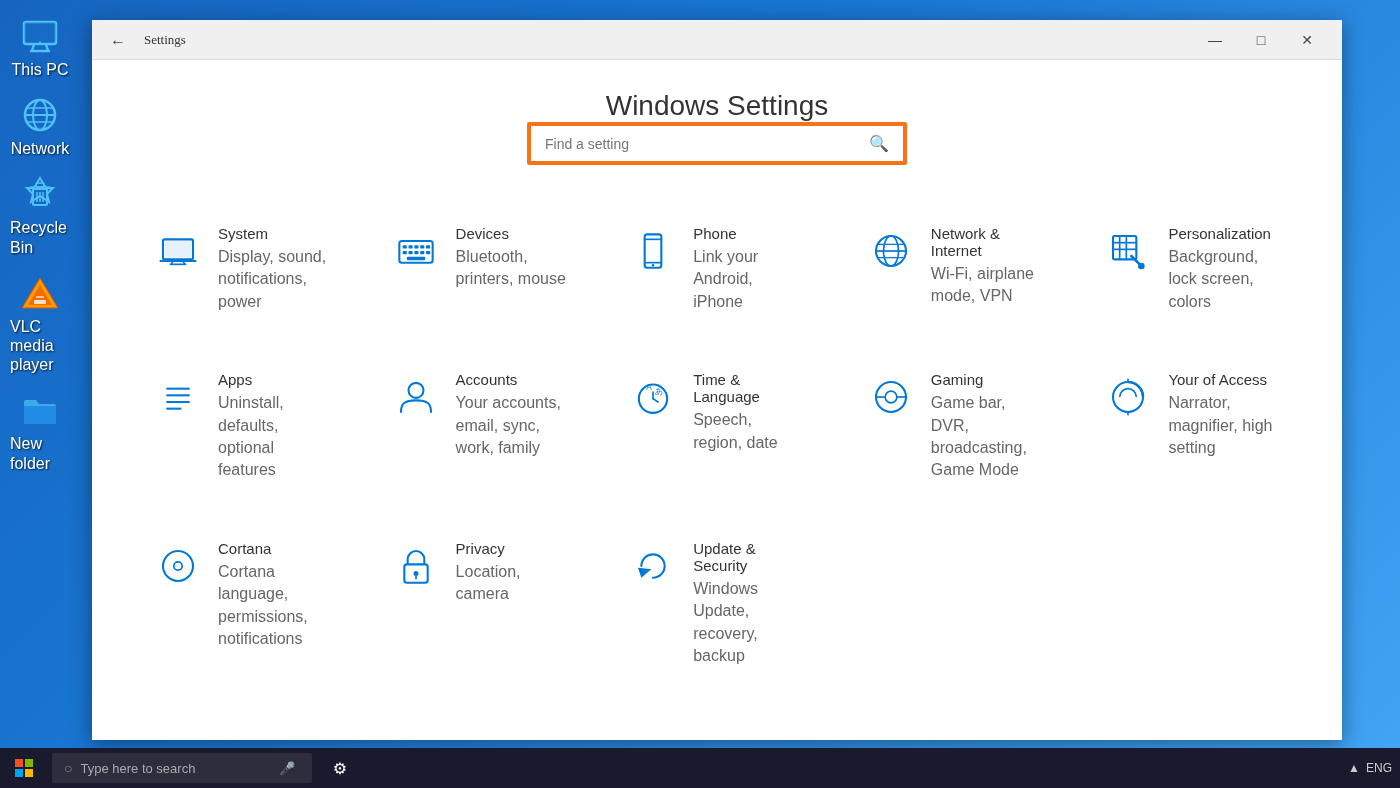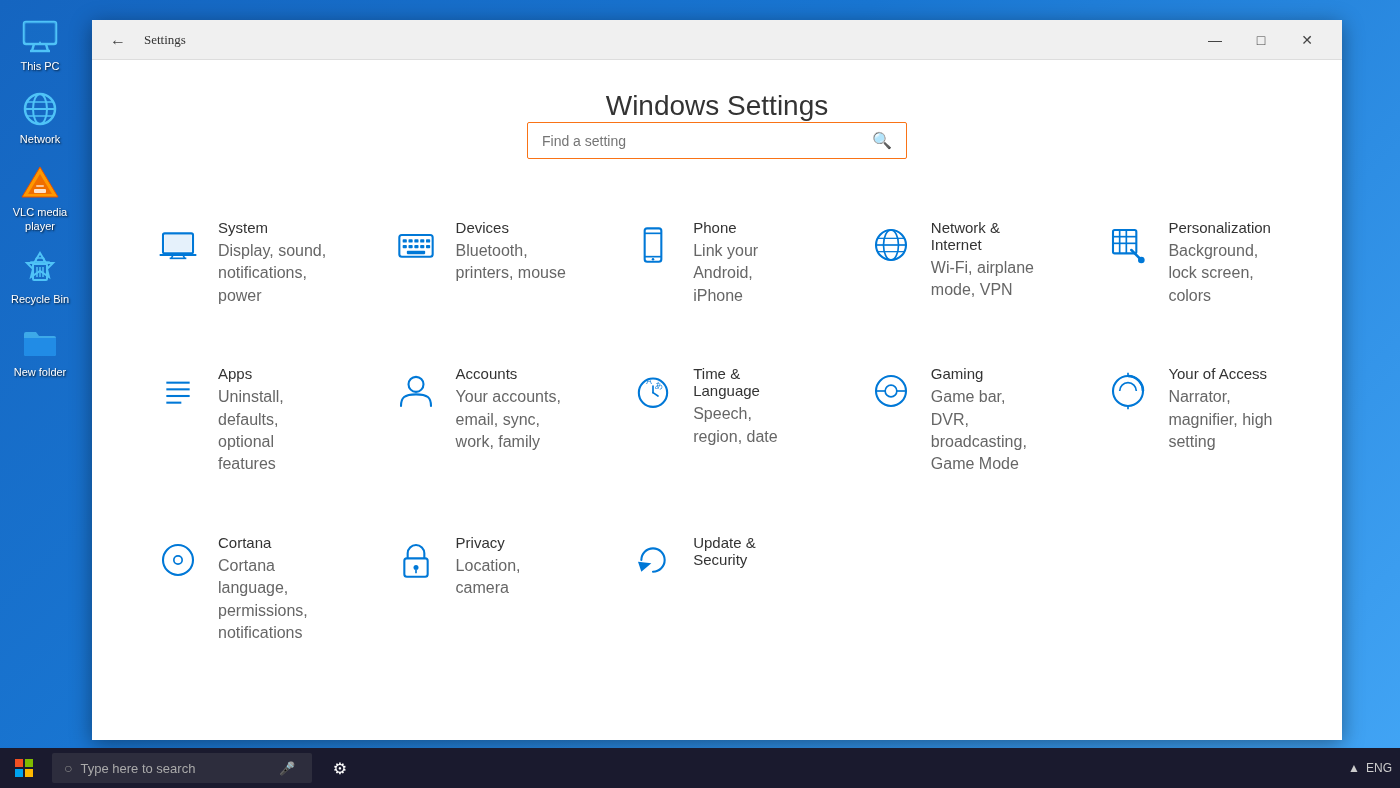--- a/index.html
+++ b/index.html
@@ -114,22 +114,21 @@
       width: 40px;
       height: 40px;
       display: flex;
       align-items: center;
       justify-content: center;
       font-size: 28px;
       margin-bottom: 4px;
     }
     .desktop-icon-label {
       color: white;
-      font-size: 11px;
-      text-align: center;
+      font-size: 16px;
       text-shadow: 1px 1px 2px rgba(0,0,0,0.8);
       line-height: 1.2;
     }
 
     
     .settings-window {
       position: absolute;
       top: 20px;
       left: 92px;
       width: 1250px;
@@ -198,21 +197,21 @@
       font-size: 28px;
       font-weight: 300;
       color: #333;
     }
 
     .search-bar {
       display: flex;
       align-items: center;
       margin: 0 auto 40px auto;
       width: 380px;
-      border: 1px solid #f97316;
+      border: 4px solid #f97316;
       border-radius: 2px;
       padding: 8px 14px;
       background: white;
     }
     .search-bar input {
       flex: 1;
       border: none;
       outline: none;
       font-size: 14px;
       color: #999;
@@ -297,50 +296,50 @@
       <div class="desktop-icon-img">
         <svg width="40" height="40" viewBox="0 0 40 40">
           <circle cx="20" cy="20" r="15" fill="none" stroke="#4fc3f7" stroke-width="2.5"></circle>
           <ellipse cx="20" cy="20" rx="7" ry="15" fill="none" stroke="#4fc3f7" stroke-width="2"></ellipse>
           <line x1="5" y1="20" x2="35" y2="20" stroke="#4fc3f7" stroke-width="2"></line>
           <line x1="7" y1="13" x2="33" y2="13" stroke="#4fc3f7" stroke-width="1.5"></line>
           <line x1="7" y1="27" x2="33" y2="27" stroke="#4fc3f7" stroke-width="1.5"></line>
         </svg>
       </div>
       <span class="desktop-icon-label">Network</span>
-    </div>
-    <div class="desktop-icon">
-      <div class="desktop-icon-img">
-        <svg width="40" height="40" viewBox="0 0 40 40">
-          <polygon points="20,5 38,35 2,35" fill="#f90" stroke="#e65100" stroke-width="1"></polygon>
-          <polygon points="20,12 32,32 8,32" fill="#e65100" opacity="0.6"></polygon>
-          <rect x="14" y="27" width="12" height="4" rx="1" fill="white" opacity="0.8"></rect>
-          <rect x="16" y="23" width="8" height="2" rx="1" fill="white" opacity="0.6"></rect>
-        </svg>
-      </div>
-      <span class="desktop-icon-label">VLC media player</span>
     </div>
     <div class="desktop-icon">
       <div class="desktop-icon-img">
         <svg width="40" height="40" viewBox="0 0 40 40">
           <polygon points="20,4 26,14 33,14 27,20 29,28 20,22 11,28 13,20 7,14 14,14" fill="none" stroke="#4fc3f7" stroke-width="2" fill-rule="evenodd"></polygon>
           <polyline points="13,14 14,14 11,28 20,22 29,28 26,14 27,14" fill="none"></polyline>
           <rect x="10" y="12" width="20" height="3" rx="1" fill="#4fc3f7" opacity="0.7"></rect>
           <rect x="13" y="15" width="14" height="16" rx="1" fill="none" stroke="#4fc3f7" stroke-width="2"></rect>
           <line x1="17" y1="18" x2="17" y2="28" stroke="#4fc3f7" stroke-width="1.5"></line>
           <line x1="20" y1="18" x2="20" y2="28" stroke="#4fc3f7" stroke-width="1.5"></line>
           <line x1="23" y1="18" x2="23" y2="28" stroke="#4fc3f7" stroke-width="1.5"></line>
           <rect x="16" y="9" width="8" height="4" rx="1" fill="none" stroke="#4fc3f7" stroke-width="1.5"></rect>
         </svg>
       </div>
       <span class="desktop-icon-label">Recycle Bin</span>
     </div>
     <div class="desktop-icon">
       <div class="desktop-icon-img">
         <svg width="40" height="40" viewBox="0 0 40 40">
+          <polygon points="20,5 38,35 2,35" fill="#f90" stroke="#e65100" stroke-width="1"></polygon>
+          <polygon points="20,12 32,32 8,32" fill="#e65100" opacity="0.6"></polygon>
+          <rect x="14" y="27" width="12" height="4" rx="1" fill="white" opacity="0.8"></rect>
+          <rect x="16" y="23" width="8" height="2" rx="1" fill="white" opacity="0.6"></rect>
+        </svg>
+      </div>
+      <span class="desktop-icon-label">VLC media player</span>
+    </div>
+    <div class="desktop-icon">
+      <div class="desktop-icon-img">
+        <svg width="40" height="40" viewBox="0 0 40 40">
           <path d="M4 12 Q4 10 6 10 L16 10 L19 14 L34 14 Q36 14 36 16 L36 32 Q36 34 34 34 L6 34 Q4 34 4 32 Z" fill="#4fc3f7" opacity="0.7"></path>
           <path d="M4 16 L4 32 Q4 34 6 34 L34 34 Q36 34 36 32 L36 16 Z" fill="#1e88e5" opacity="0.9"></path>
         </svg>
       </div>
       <span class="desktop-icon-label">New folder</span>
     </div>
   </div>
 
   <div class="settings-window">
 
@@ -545,20 +544,21 @@
   </div>
           <div class="setting-item">
     <div class="setting-icon">
       <svg viewBox="0 0 48 48" fill="none" xmlns="http://www.w3.org/2000/svg">
       <path d="M10 24 A14 14 0 1 1 24 38" stroke="#0078d7" stroke-width="2.5" fill="none" stroke-linecap="round"></path>
       <polygon points="10,38 6,26 22,28" fill="#0078d7"></polygon>
     </svg>
     </div>
     <div class="setting-text">
       <div class="setting-name">Update &amp; Security</div>
+      <div class="setting-desc">Windows Update, recovery, backup</div>
     </div>
   </div>
         </div>
     </div>
   </div>
 
   <div class="taskbar">
     <div class="taskbar-start">
       <svg width="18" height="18" viewBox="0 0 18 18">
         <rect x="0" y="0" width="8" height="8" fill="#f25022"></rect>

